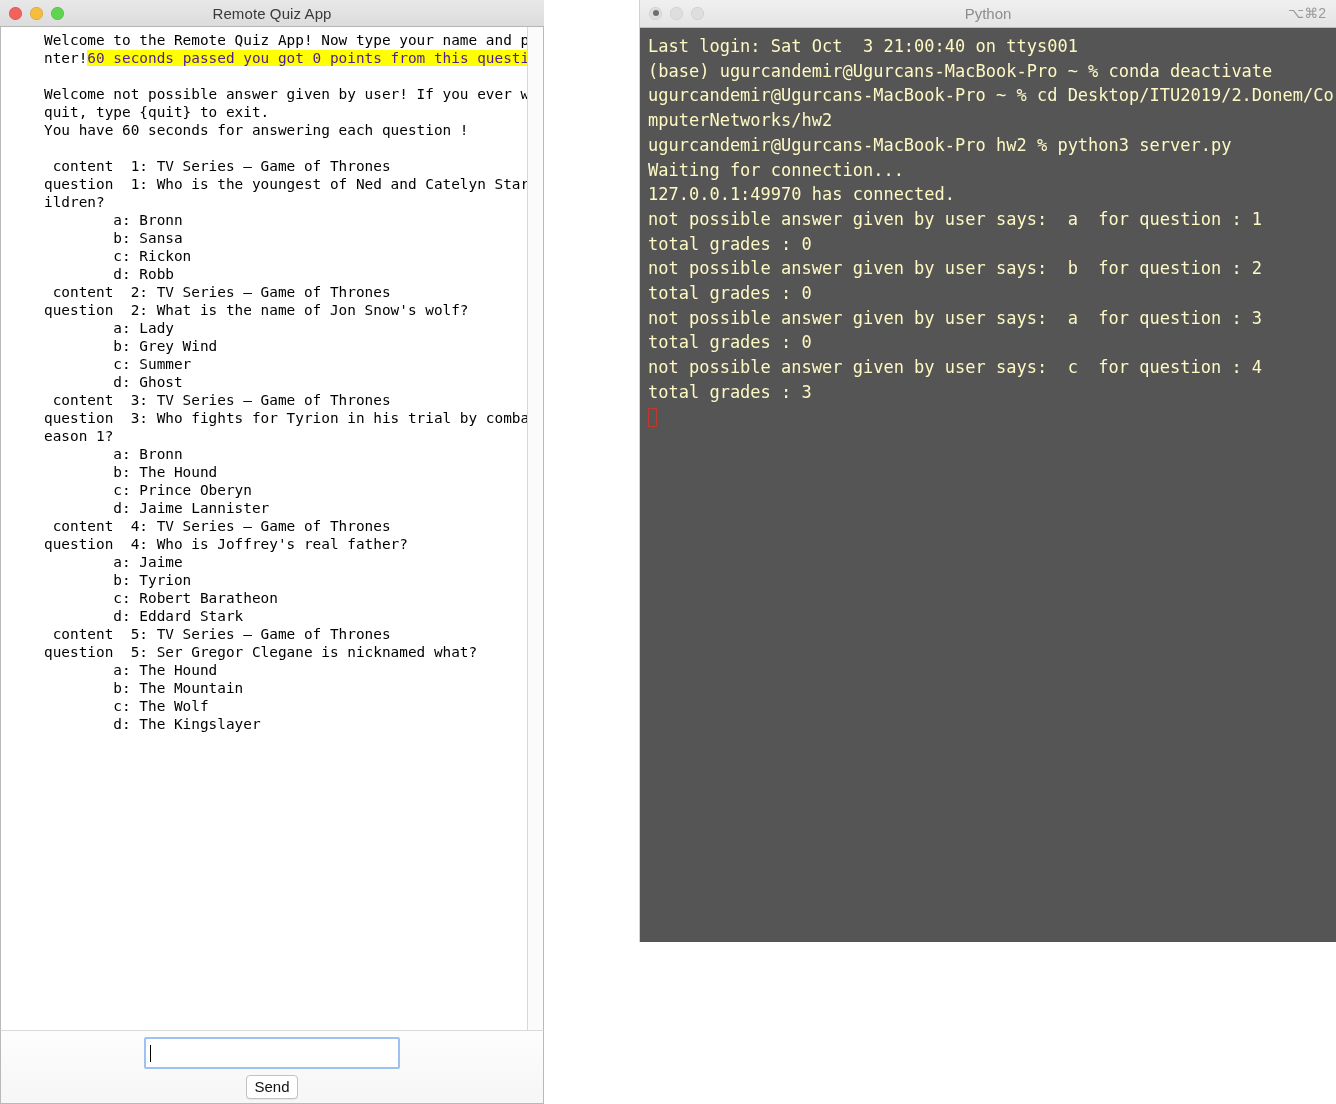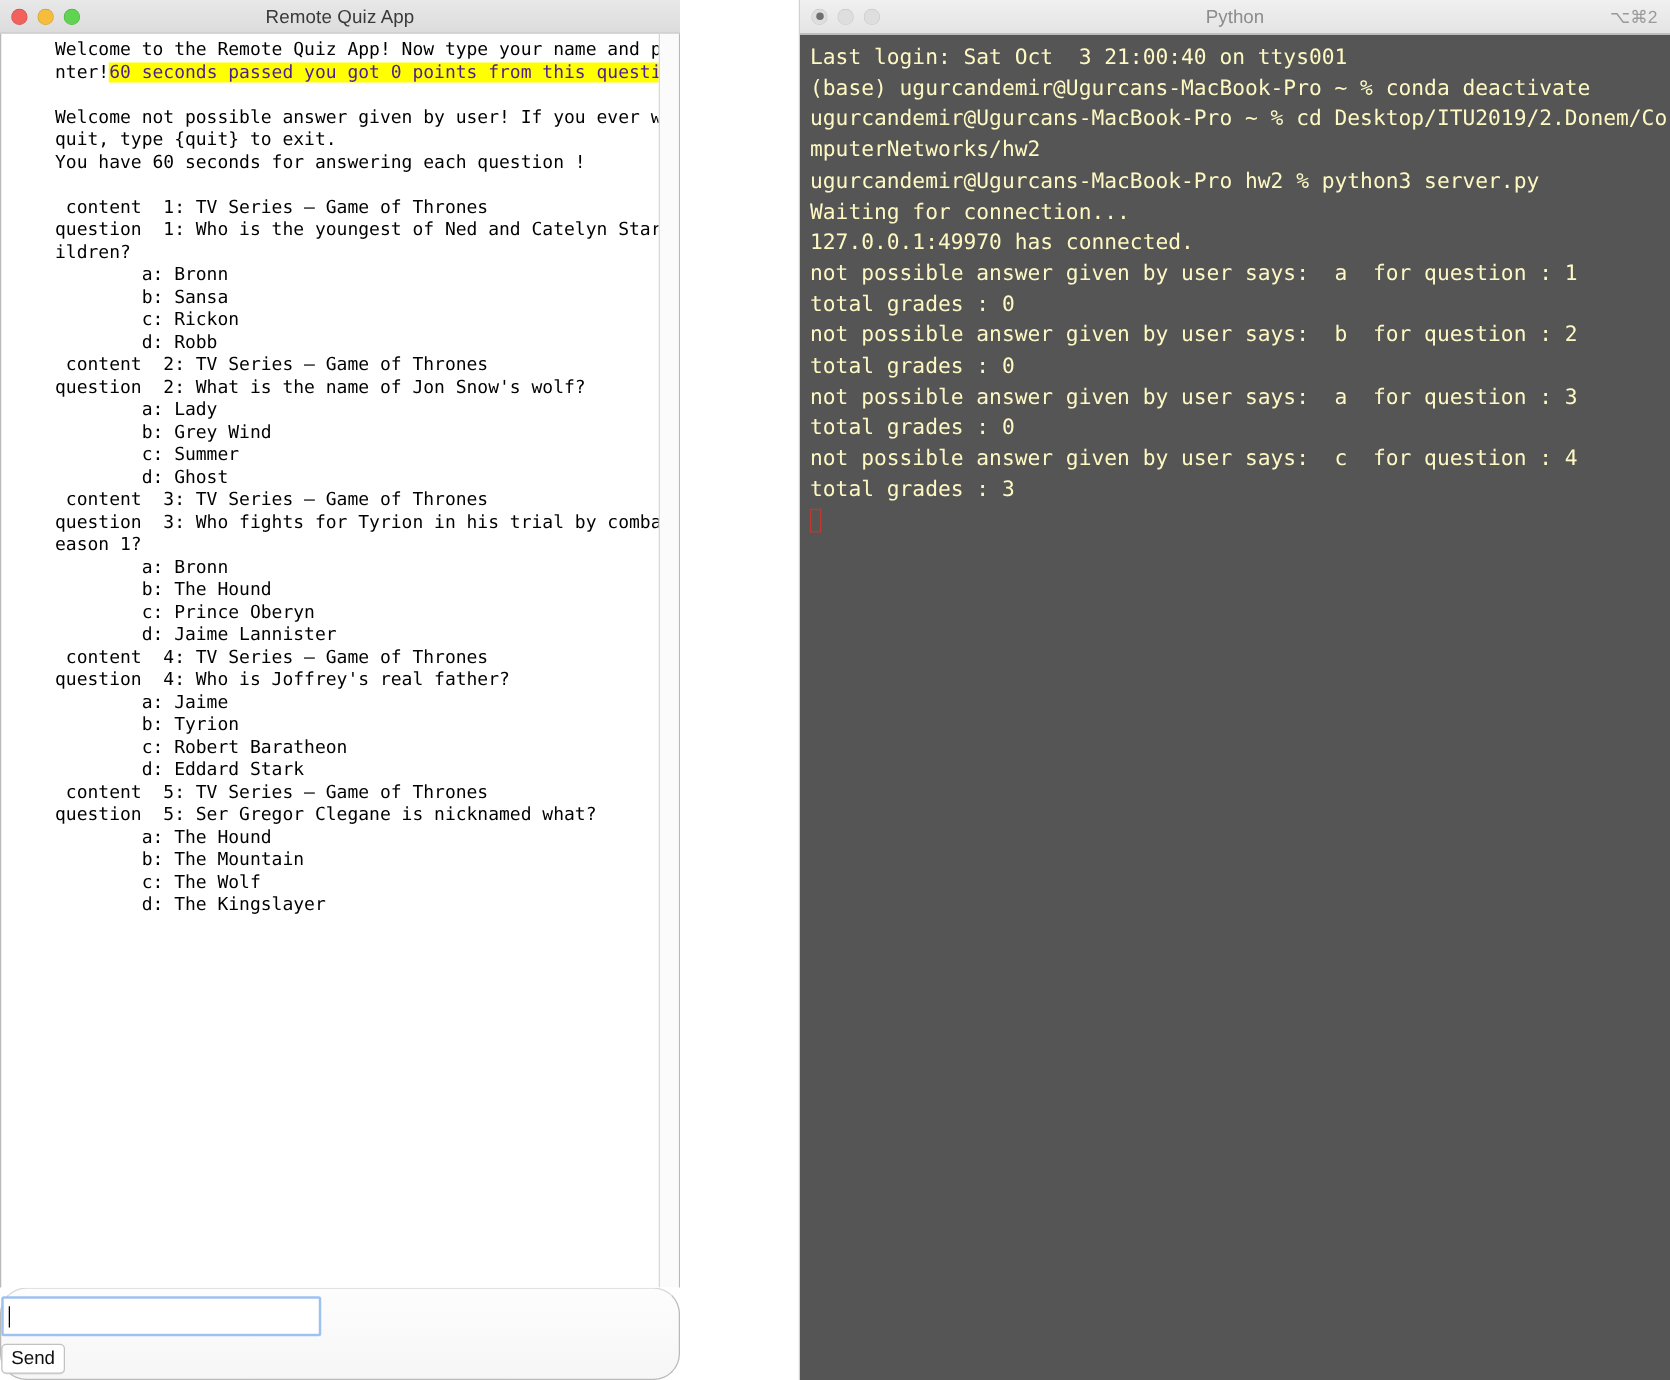--- a/index.html
+++ b/index.html
@@ -125,25 +125,24 @@
   .quiz-footer {
     height: 74px;
     min-height: 74px;
     background: linear-gradient(to bottom, #fdfdfd 0%, #f6f6f6 100%);
     border-left: 1px solid #b9b9b9;
     border-right: 1px solid #b9b9b9;
     border-bottom: 1px solid #b9b9b9;
     border-top: 1px solid #d9d9d9;
     display: flex;
     flex-direction: column;
-    align-items: flex-start;
+    align-items: center;
     justify-content: flex-start;
     padding-top: 6px;
     box-sizing: border-box;
-    border-radius: 21px;
   }
   .answer-entry {
     width: 256px;
     height: 32px;
     background: #ffffff;
     border: 2px solid #9ec2f0;
     border-radius: 2px;
     box-sizing: border-box;
     display: flex;
     align-items: center;
@@ -184,21 +183,21 @@
     height: 1104px;
     background: #ffffff;
   }
 
   
   #term-window {
     position: absolute;
     left: 640px;
     top: 0;
     width: 696px;
-    height: 1104px;
+    height: 942px;
     background: #555555;
     display: flex;
     flex-direction: column;
     box-sizing: border-box;
     box-shadow: -1px 0 0 rgba(0,0,0,0.18);
   }
   .term-titlebar {
     height: 27px;
     min-height: 27px;
     background: linear-gradient(to bottom, #f0f0f0 0%, #e4e4e4 100%);

